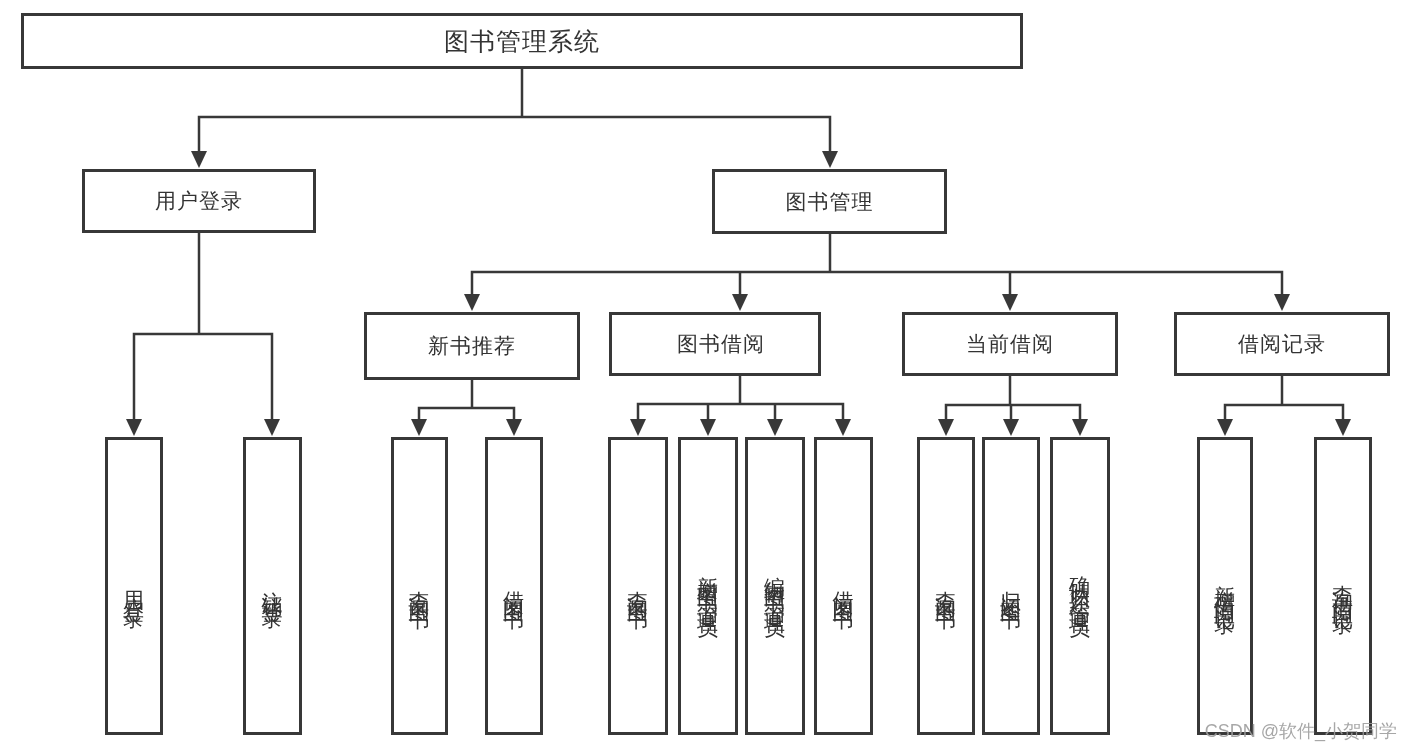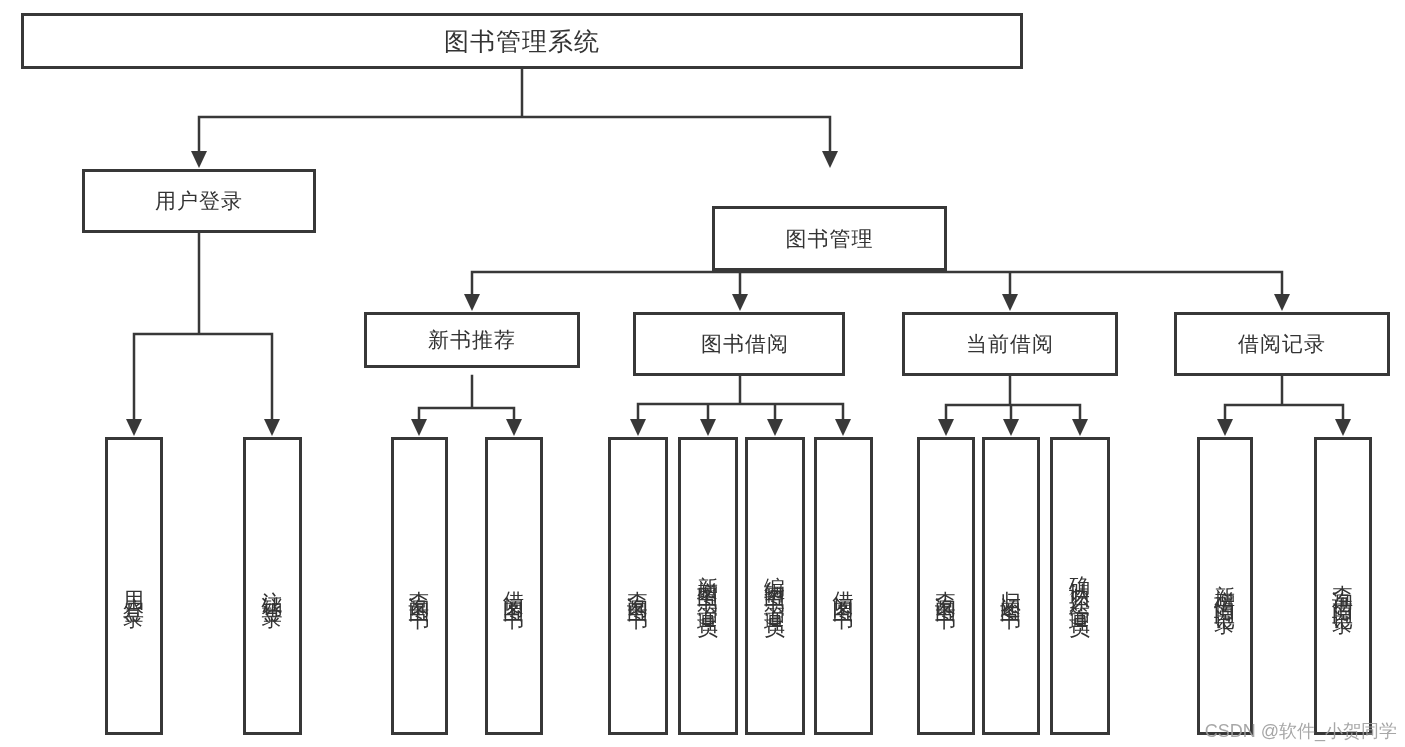--- a/index.html
+++ b/index.html
@@ -99,28 +99,28 @@
     <polygon points="1335,419 1351,419 1343,436"></polygon>
   </svg>
 
   <div class="node root" style="left:21px; top:13px; width:1002px; height:56px;">
     <span class="hlabel">图书管理系统</span>
   </div>
 
   <div class="node" style="left:82px; top:169px; width:234px; height:64px;">
     <span class="hlabel">用户登录</span>
   </div>
-  <div class="node" style="left:712px; top:169px; width:235px; height:65px;margin-top:37px;">
+  <div class="node" style="left:712px; top:169px; width:235px; height:65px;">
     <span class="hlabel">图书管理</span>
   </div>
 
-  <div class="node" style="left:364px; top:312px; width:216px; height:56px;">
+  <div class="node" style="left:364px; top:312px; width:216px; height:68px;">
     <span class="hlabel">新书推荐</span>
   </div>
-  <div class="node" style="left:633px; top:312px; width:212px; height:64px;padding-left:12px;">
+  <div class="node" style="left:609px; top:312px; width:212px; height:64px;padding-left:12px;">
     <span class="hlabel">图书借阅</span>
   </div>
   <div class="node" style="left:902px; top:312px; width:216px; height:64px;">
     <span class="hlabel">当前借阅</span>
   </div>
   <div class="node" style="left:1174px; top:312px; width:216px; height:64px;">
     <span class="hlabel">借阅记录</span>
   </div>
 
   <div class="node leaf" style="left:105px; top:437px; width:58px; height:298px;">

